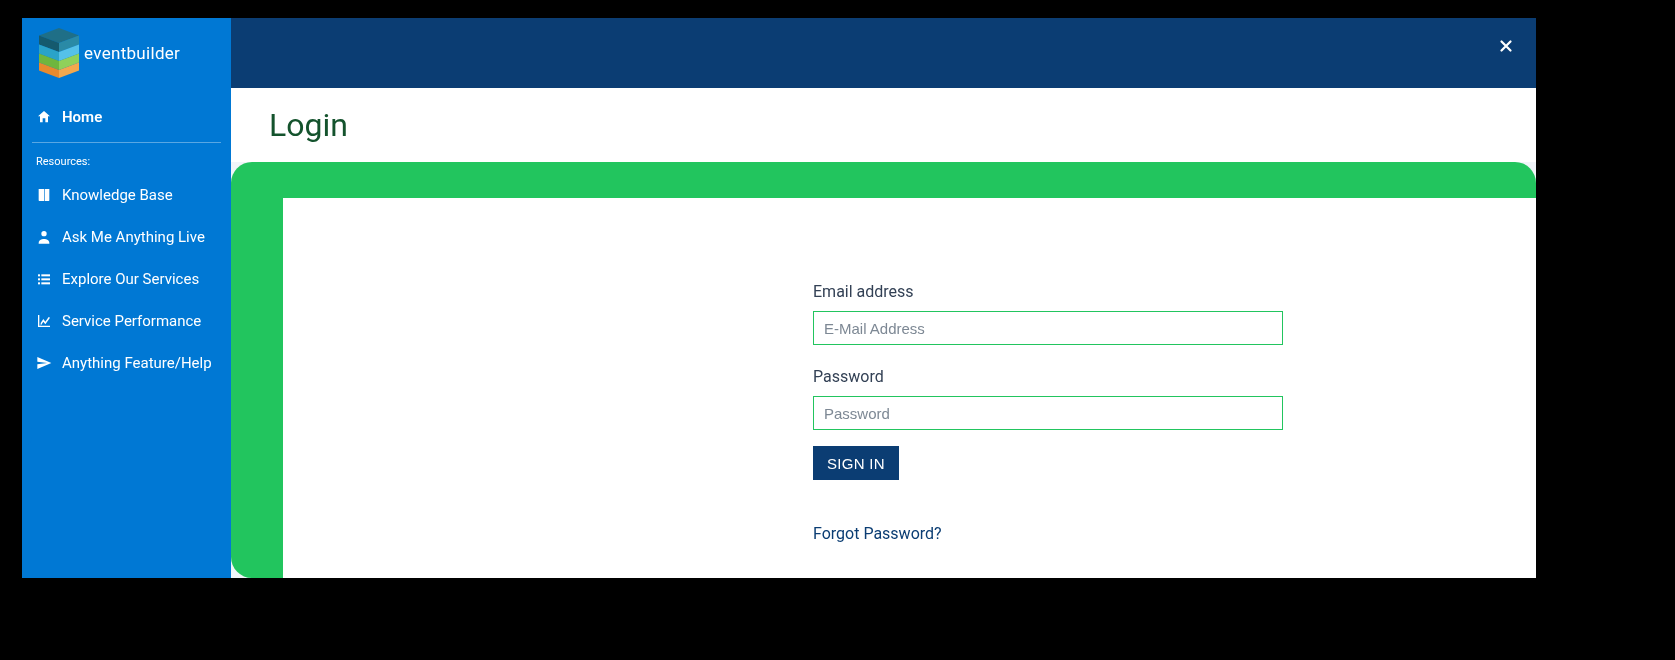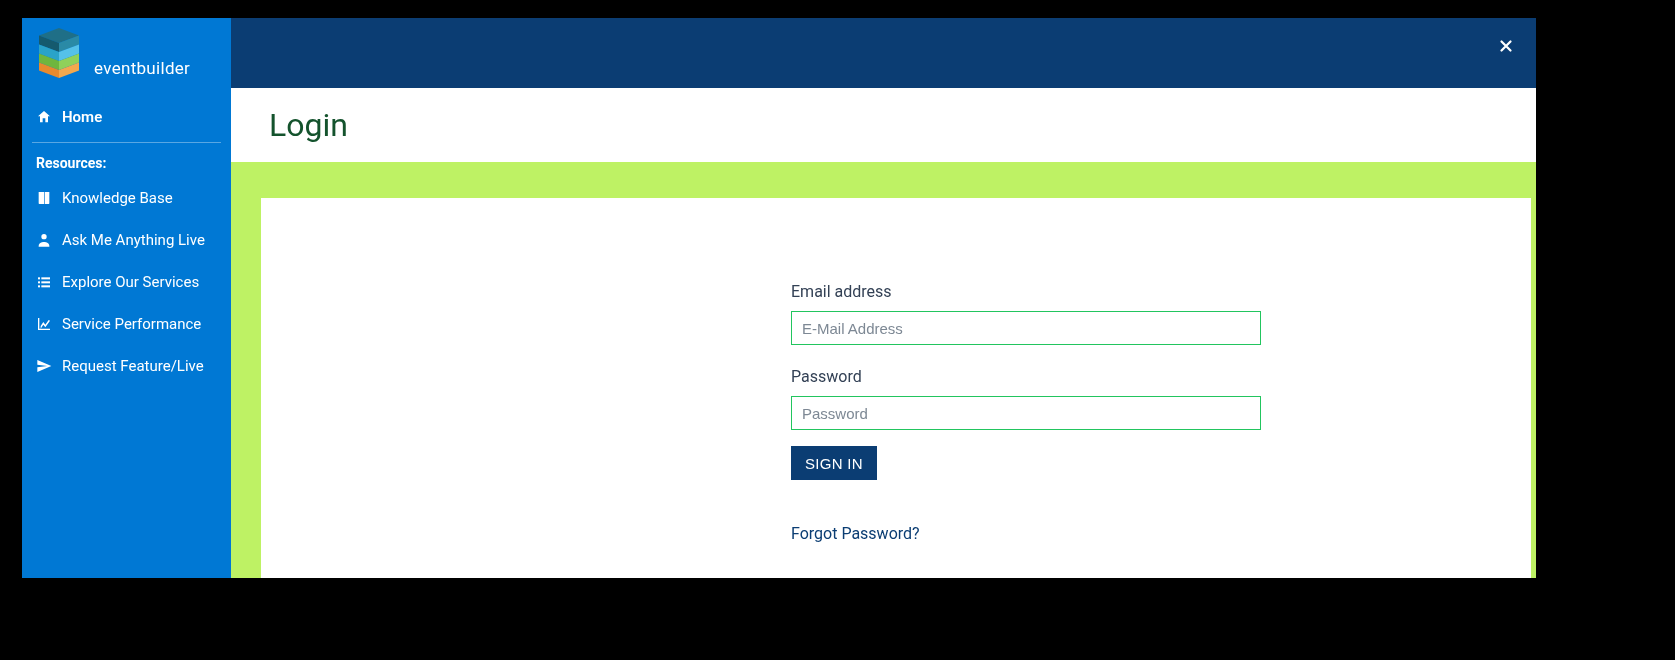--- a/index.html
+++ b/index.html
@@ -23,23 +23,22 @@
     position: absolute;
     left: 0;
     top: 0;
     width: 209px;
     height: 100%;
     background: #0078d4;
     color: #fff;
   }
   .logo-wrap {
     display: flex;
-    align-items: flex-end;
+    align-items: center;
     padding: 10px 12px 18px 12px;
-    gap: 10px;
   }
   .logo-icon {
     width: 50px;
     height: 50px;
     flex-shrink: 0;
   }
   .brand-text {
     font-size: 17px;
     color: #fff;
     letter-spacing: 0.3px;
@@ -57,22 +56,22 @@
   .nav-item.primary {
     font-weight: 600;
     align-items: center;
   }
   .nav-divider {
     border-top: 1px solid rgba(255,255,255,0.35);
     margin: 4px 10px 6px 10px;
   }
   .nav-section-label {
     padding: 6px 14px 6px 14px;
-    font-size: 14px;
-    font-weight: 700;
+    font-size: 11px;
+    font-weight: 400;
     color: #fff;
   }
   .topbar {
     position: absolute;
     left: 209px;
     top: 0;
     right: 0;
     height: 70px;
     background: #0b3d73;
   }
@@ -104,22 +103,23 @@
     color: #14532d;
     font-size: 32px;
     font-weight: 400;
   }
   .content-area {
     position: absolute;
     left: 209px;
     top: 144px;
     right: 0;
     bottom: 0;
-    background: #bef264;
-    padding: 36px 0 0 30px;
+    background: #22c55e;
+    padding: 36px 0 0 52px;
+    border-radius: 21px;
   }
   .card {
     background: #fff;
     width: 1270px;
     min-height: 380px;
     padding: 84px 0 40px 0;
   }
   .form-col {
     margin-left: 530px;
     width: 470px;
@@ -252,21 +252,21 @@
       </span>
       <span>Service Performance</span>
     </div>
 
     <div class="nav-item">
       <span class="icon">
         <svg viewBox="0 0 24 24">
             <path d="M2 21l21-9L2 3v7l15 2-15 2v7z"></path>
           </svg>
       </span>
-      <span>Request Feature/Live</span>
+      <span>Anything Feature/Help</span>
     </div>
 
     <div class="toggle-handle"></div>
   </div>
 
   <div class="topbar">
     <div class="close-btn">
       <span>
         <svg viewBox="0 0 24 24">
             <path d="M18 6L6 18M6 6l12 12" stroke="#fff" stroke-width="3" stroke-linecap="round"></path>

